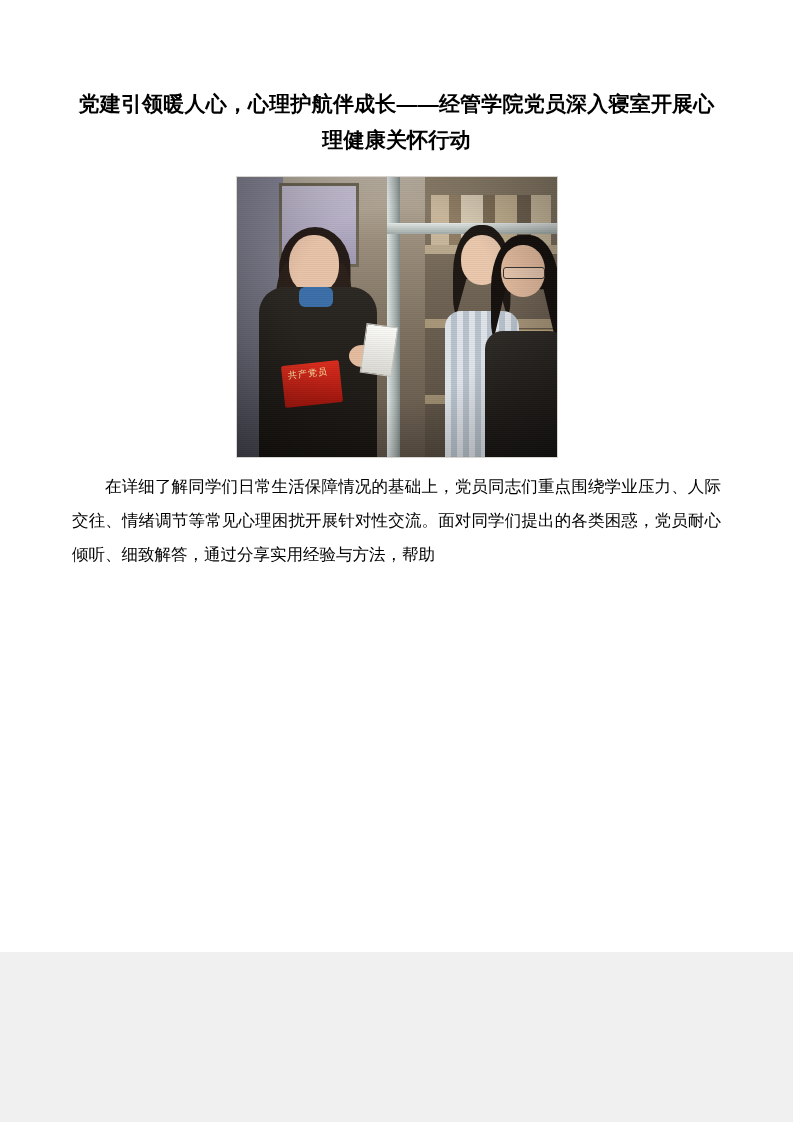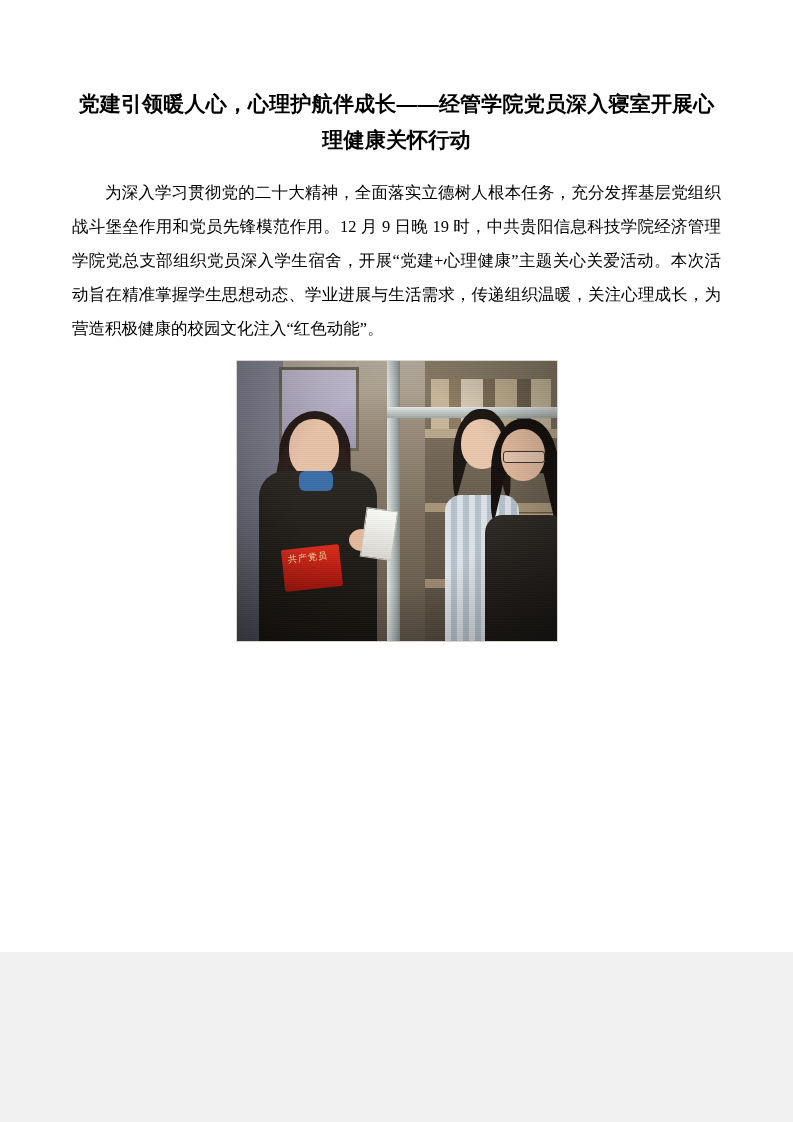--- a/index.html
+++ b/index.html
@@ -216,21 +216,20 @@
     pointer-events: none;
   }
 </style>
 </head>
 <body>
 
 <div class="page">
 
   <h1 class="doc-title">党建引领暖人心，心理护航伴成长——经管学院党员深入寝室开展心理健康关怀行动</h1>
 
-  <p class="para">为深入学习贯彻党的二十大精神，全面落实立德树人根本任务，充分发挥基层党组织战斗堡垒作用和党员先锋模范作用。12 月 9 日晚 19 时，中共贵阳信息科技学院经济管理学院党总支部组织党员深入学生宿舍，开展“党建+心理健康”主题关心关爱活动。本次活动旨在精准掌握学生思想动态、学业进展与生活需求，传递组织温暖，关注心理成长，为营造积极健康的校园文化注入“红色动能”。</p>
 
 
   <div class="photo-wrap">
     <div class="photo">
       <div class="ph-bg"></div>
       <div class="ph-wall-left"></div>
       <div class="ph-window"></div>
       <div class="ph-shelf">
         <div class="ph-shelf-items"></div>
       </div>
@@ -264,14 +263,15 @@
         </div>
       </div>
       <div class="ph-hand"></div>
       <div class="ph-paper"></div>
 
       <div class="ph-grain"></div>
       <div class="ph-vignette"></div>
     </div>
   </div>
 
+  <p class="para">在详细了解同学们日常生活保障情况的基础上，党员同志们重点围绕学业压力、人际交往、情绪调节等常见心理困扰开展针对性交流。面对同学们提出的各类困惑，党员耐心倾听、细致解答，通过分享实用经验与方法，帮助</p>
 
 </div>
 
 </body></html>

